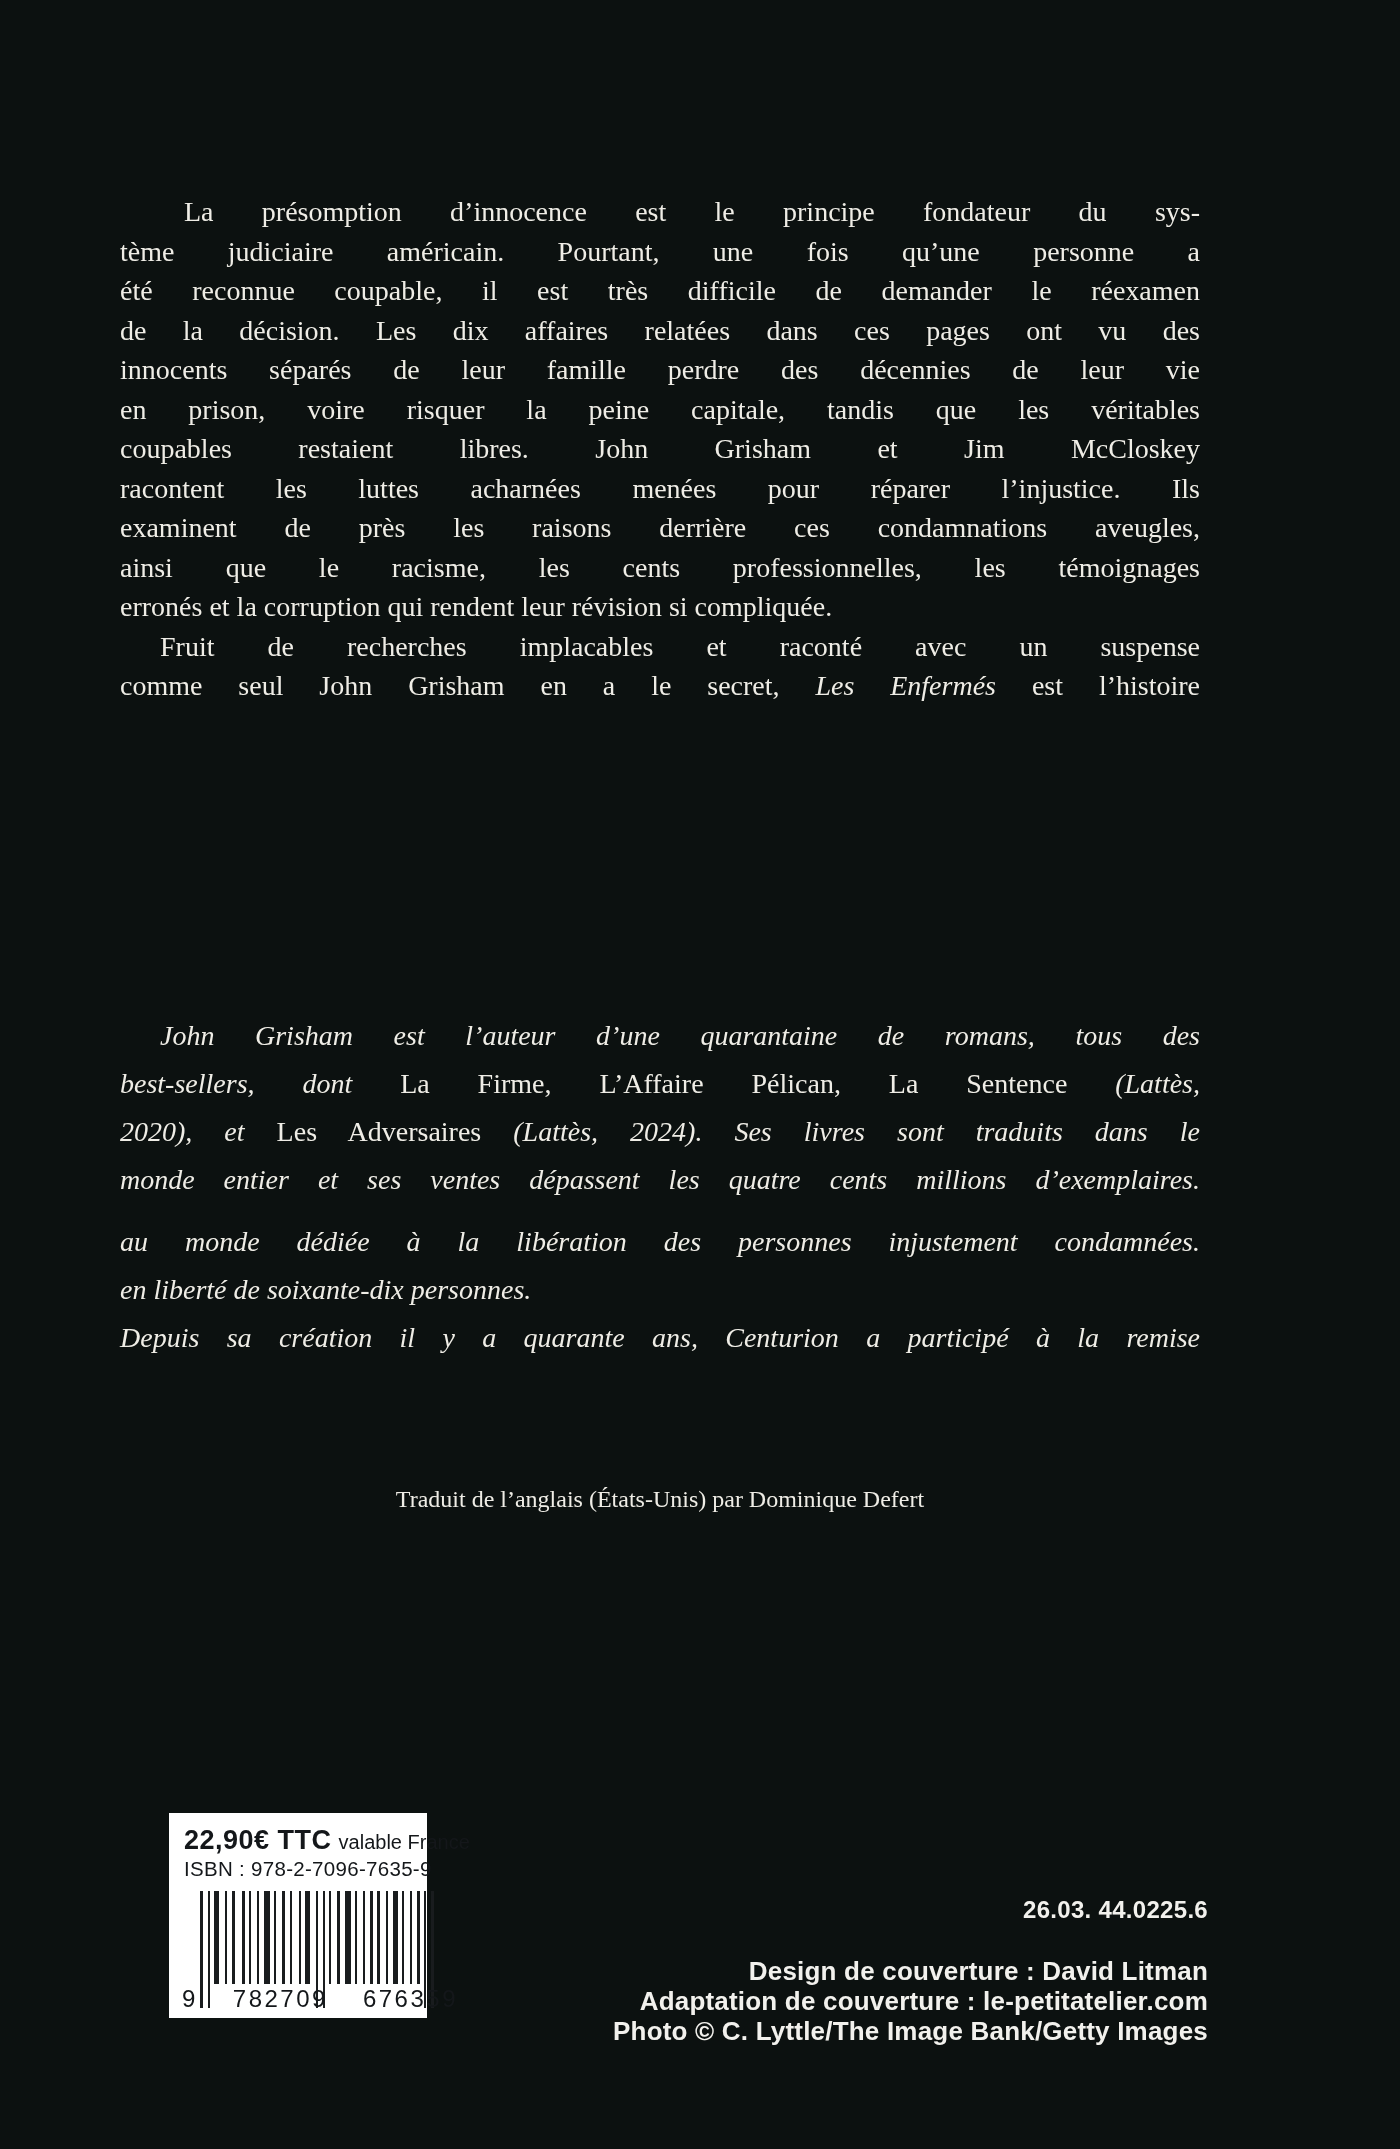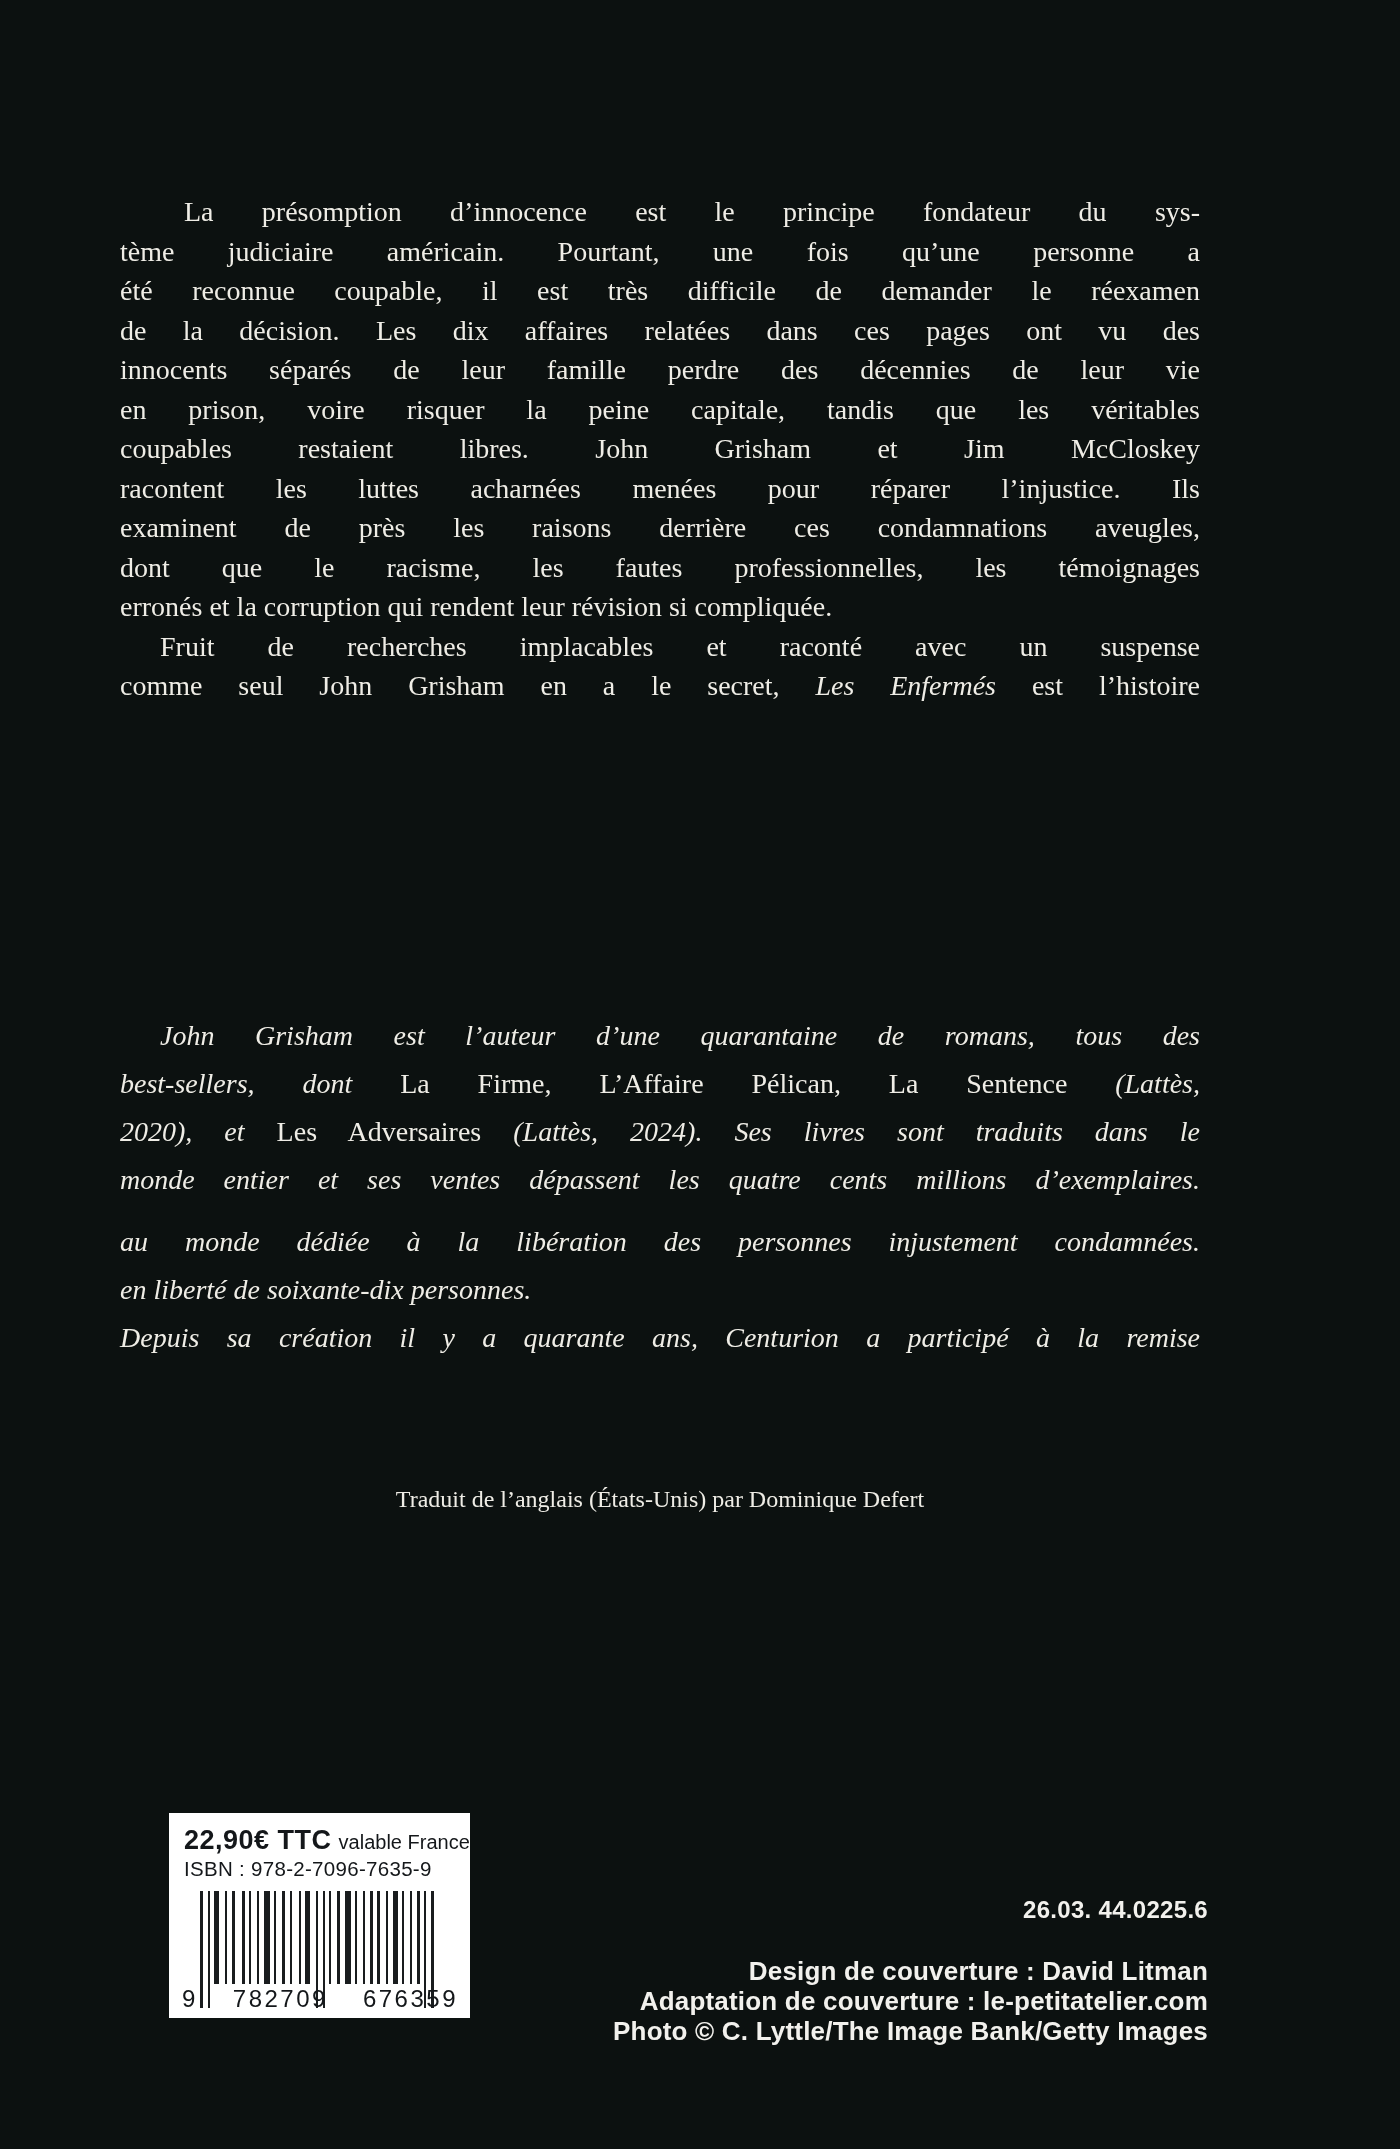--- a/index.html
+++ b/index.html
@@ -38,21 +38,21 @@
   .tline.indent{text-indent:40px;}
   .translator{
     top:1486px;
     font-size:24px;
     text-align:center;
   }
   
   .pricebox{
     position:absolute;
     left:169px;top:1813px;
-    width:301px;height:205px;
+    width:258px;height:205px;
     background:#ffffff;
     color:#14171a;
     font-family:"Liberation Sans", sans-serif;
   }
   .priceline{
     position:absolute;left:15px;top:12px;width:275px;
     white-space:nowrap;
   }
   .price-main{font-size:27px;font-weight:bold;letter-spacing:0.5px;}
   .price-valid{font-size:20px;margin-left:7px;font-weight:normal;}
@@ -103,21 +103,21 @@
 <div class="col blurb">
     <div class="tline indent"><span style="font-style: normal; margin-left: 24px;">La présomption d’innocence est le principe fondateur du sys-</span></div>
     <div class="tline"><span style="font-style: normal;">tème judiciaire américain. Pourtant, une fois qu’une personne a</span></div>
     <div class="tline"><span style="font-style: normal;">été reconnue coupable, il est très difficile de demander le réexamen</span></div>
     <div class="tline"><span style="font-style: normal;">de la décision. Les dix affaires relatées dans ces pages ont vu des</span></div>
     <div class="tline"><span style="font-style: normal;">innocents séparés de leur famille perdre des décennies de leur vie</span></div>
     <div class="tline"><span style="font-style: normal;">en prison, voire risquer la peine capitale, tandis que les véritables</span></div>
     <div class="tline"><span style="font-style: normal;">coupables restaient libres. John Grisham et Jim McCloskey</span></div>
     <div class="tline"><span style="font-style: normal;">racontent les luttes acharnées menées pour réparer l’injustice. Ils</span></div>
     <div class="tline"><span style="font-style: normal;">examinent de près les raisons derrière ces condamnations aveugles,</span></div>
-    <div class="tline"><span style="font-style: normal;">dont que le racisme, les fautes professionnelles, les témoignages</span></div>
+    <div class="tline"><span style="font-style: normal;">ainsi que le racisme, les cents professionnelles, les témoignages</span></div>
     <div class="tline nojust"><span style="font-style: normal;">erronés et la corruption qui rendent leur révision si compliquée.</span></div>
     <div class="tline indent"><span style="font-style: normal;">Fruit de recherches implacables et raconté avec un suspense</span></div>
     <div class="tline"><span style="font-style: normal;">comme seul John Grisham en a le secret, </span><span style="font-style: italic;">Les Enfermés</span><span style="font-style: normal;"> est l’histoire</span></div>
   </div>
 
 <div class="col bio bio1">
     <div class="tline indent"><span style="font-style: italic;">John Grisham est l’auteur d’une quarantaine de romans, tous des</span></div>
     <div class="tline"><span style="font-style: italic;">best-sellers, dont </span><span style="font-style: normal; margin-top: 41px;">La Firme, L’Affaire Pélican, La Sentence </span><span style="font-style: italic;">(Lattès,</span></div>
     <div class="tline"><span style="font-style: italic;">2020), et </span><span style="font-style: normal;">Les Adversaires </span><span style="font-style: italic;">(Lattès, 2024). Ses livres sont traduits dans le</span></div>
     <div class="tline"><span style="font-style: italic;">monde entier et ses ventes dépassent les quatre cents millions d’exemplaires.</span></div>

